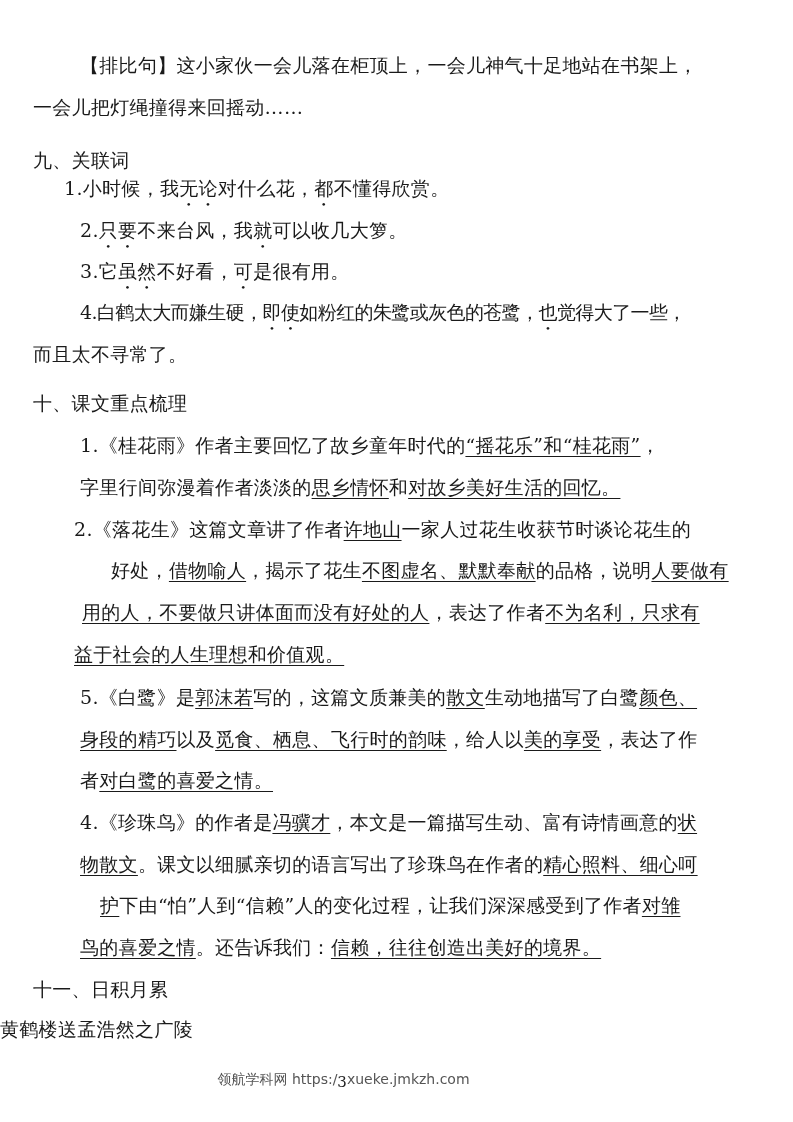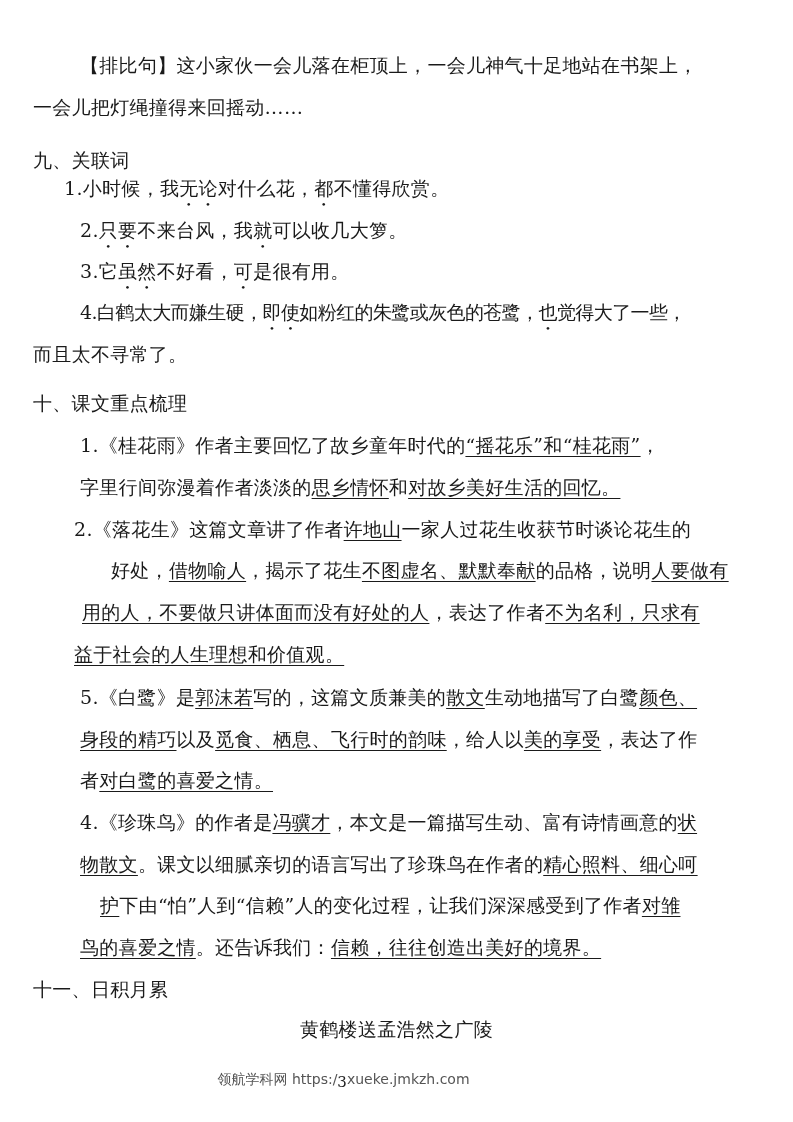--- a/index.html
+++ b/index.html
@@ -79,17 +79,17 @@
   <span class="u">物散文</span><span>。课文以细腻亲切的语言写出了珍珠鸟在作者的</span><span class="u">精心照料、细心呵</span>
 </div>
 <div class="line" style="left:80px; top:893px;margin-left:20px;">
   <span class="u">护</span><span>下由“怕”人到“信赖”人的变化过程，让我们深深感受到了作者</span><span class="u">对雏</span>
 </div>
 <div class="line" style="left:80px; top:935px;">
   <span class="u">鸟的喜爱之情</span><span>。还告诉我们：</span><span class="u">信赖，往往创造出美好的境界。</span>
 </div>
 
 <div class="line heading" style="left:33px; top:977px;">十一、日积月累</div>
-<div class="line poem-title" style="left:0; width:793px; text-align:center; top:1017px;">黄鹤楼送孟浩然之广陵</div>
+<div class="line poem-title" style="left:0; width:793px; top:1017px;">黄鹤楼送孟浩然之广陵</div>
 
 <div class="footer">
   <span>领航学科网 https:/</span><span class="page-num">3</span><span>xueke.jmkzh.com</span>
 </div>
 
 </body></html>

